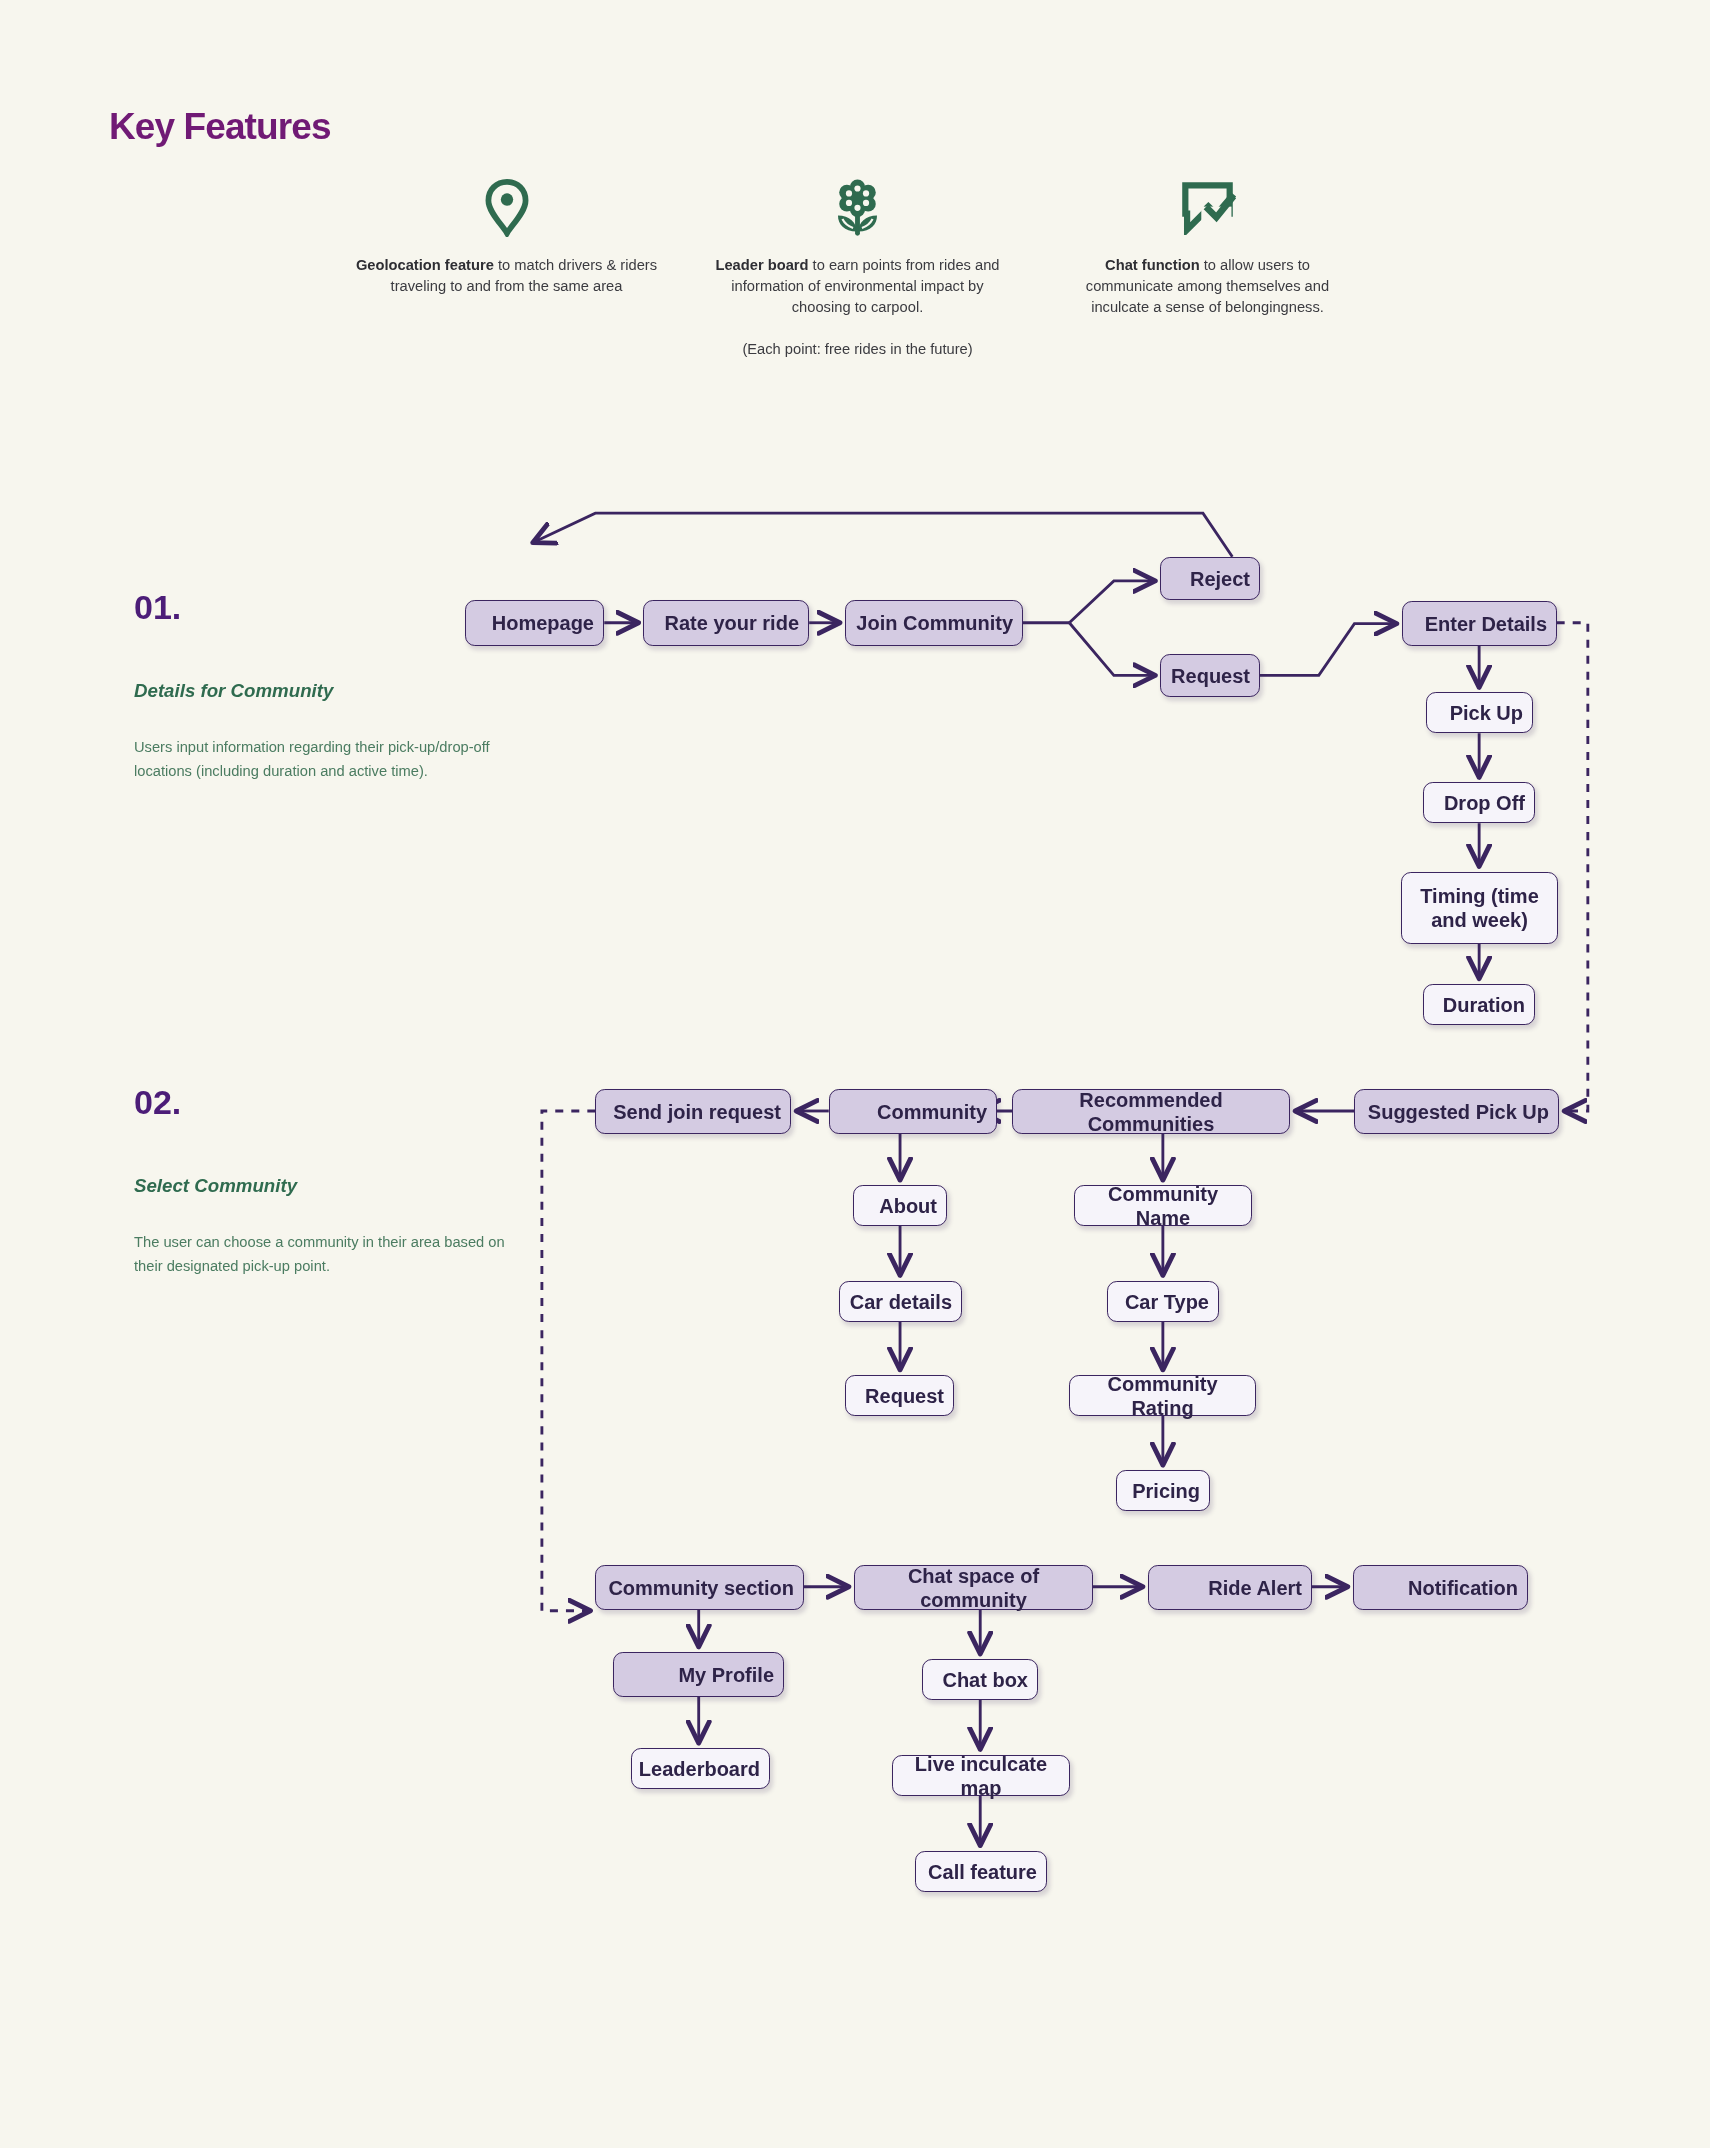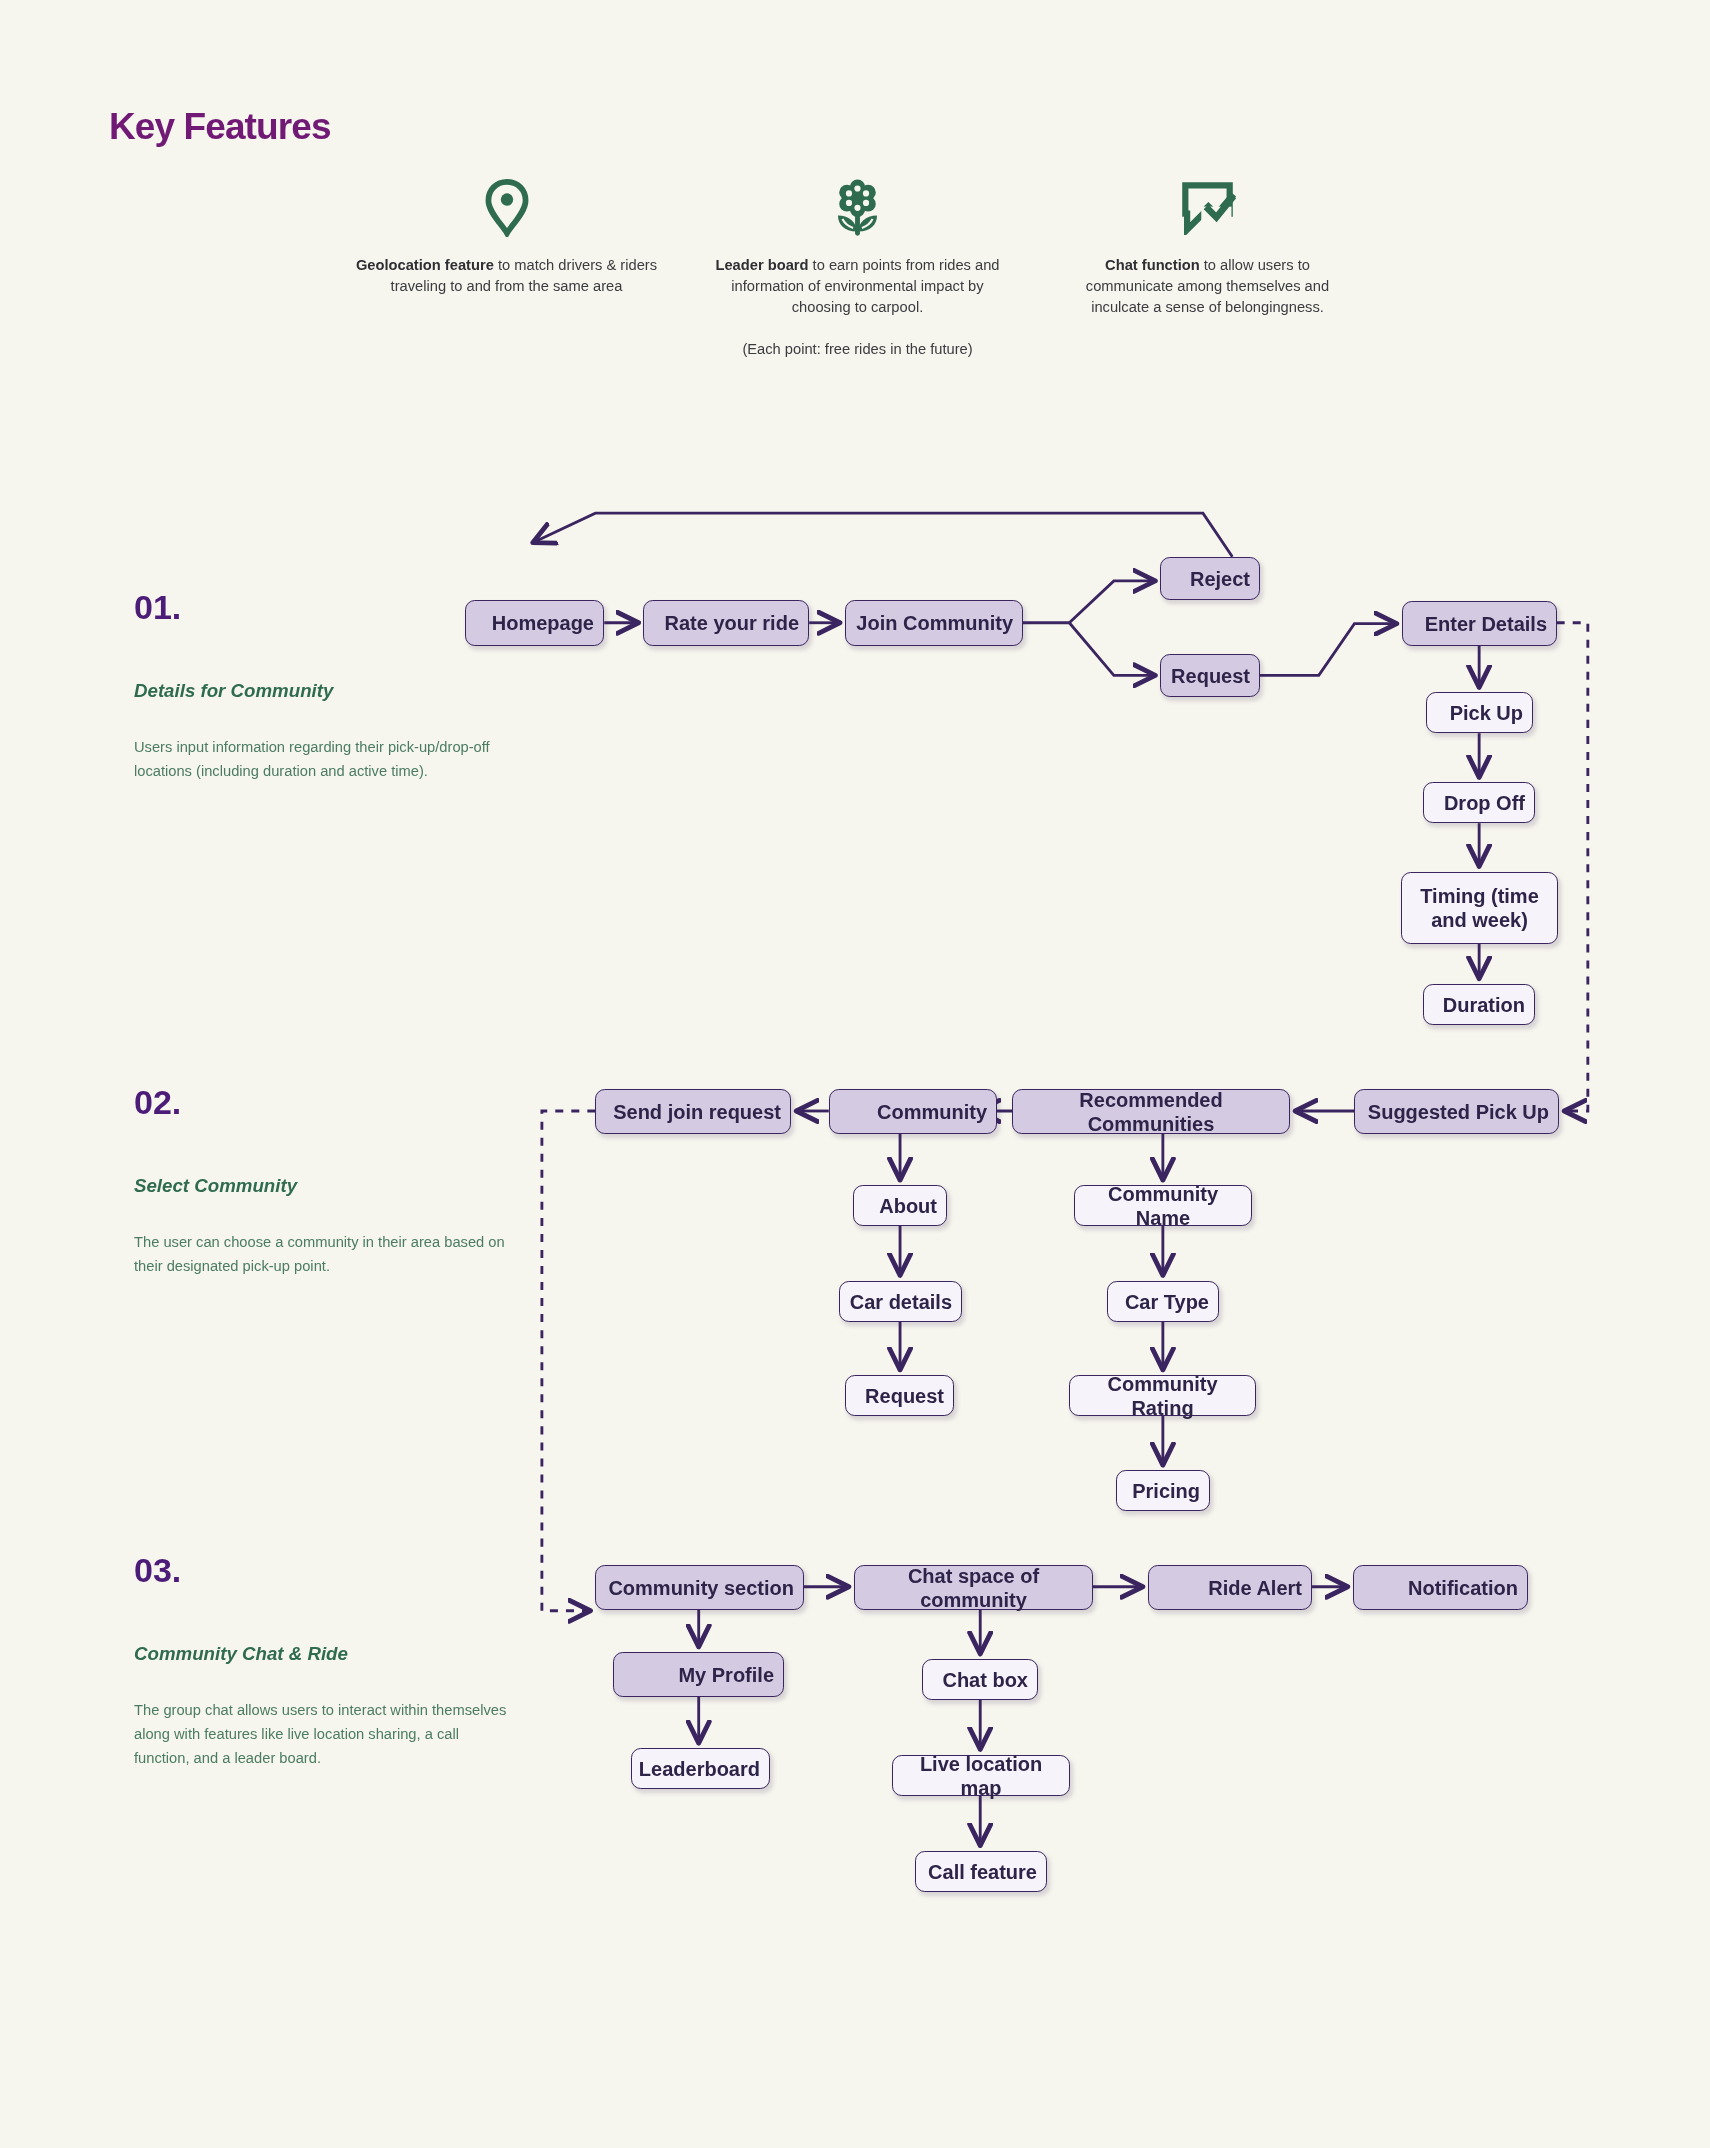--- a/index.html
+++ b/index.html
@@ -156,25 +156,20 @@
   <div class="sec" id="sec-01">
     <div class="num">01.</div>
     <div class="sub">Details for Community</div>
     <div class="body">Users input information regarding their pick-up/drop-off locations (including duration and active time).</div>
   </div>
   <div class="sec" id="sec-02">
     <div class="num">02.</div>
     <div class="sub">Select Community</div>
     <div class="body">The user can choose a community in their area based on their designated pick-up point.</div>
   </div>
-  <div class="sec" id="sec-03">
-    <div class="num">03.</div>
-    <div class="sub">Community Chat &amp; Ride</div>
-    <div class="body">The group chat allows users to interact within themselves along with features like live location sharing, a call function, and a leader board.</div>
-  </div>
 
   <svg id="wires" viewBox="0 0 1920 2411" width="1711" height="2148">
     <defs>
       <marker id="ah" markerWidth="9" markerHeight="9" refX="7.2" refY="4.5" orient="auto">
         <path d="M0.5,0.8 L8,4.5 L0.5,8.2" fill="none" stroke="#3b2560" stroke-width="1.7" stroke-linecap="round" stroke-linejoin="round"></path>
       </marker>
     </defs>
     <g fill="none" stroke="#3b2560" stroke-width="3.2">
 
       <path d="M678,699 L714,699" marker-end="url(#ah)"></path>
@@ -302,21 +297,21 @@
       <div class="node fill" style="left: 613px; top: 1652px; width: 171px; height: 45px;">
         <span>My Profile</span>
       </div>
       <div class="node plain" style="left: 631px; top: 1748px; width: 139px; height: 41px;">
         <span>Leaderboard</span>
       </div>
       <div class="node plain" style="left: 922px; top: 1659px; width: 116px; height: 41px;">
         <span>Chat box</span>
       </div>
       <div class="node plain" style="left: 892px; top: 1755px; width: 178px; height: 41px;">
-        <span>Live location map</span>
+        <span>Live inculcate map</span>
       </div>
       <div class="node plain" style="left: 915px; top: 1851px; width: 132px; height: 41px;">
         <span>Call feature</span>
       </div>
     </div>
 
 </div>
 
 
 </body></html>

